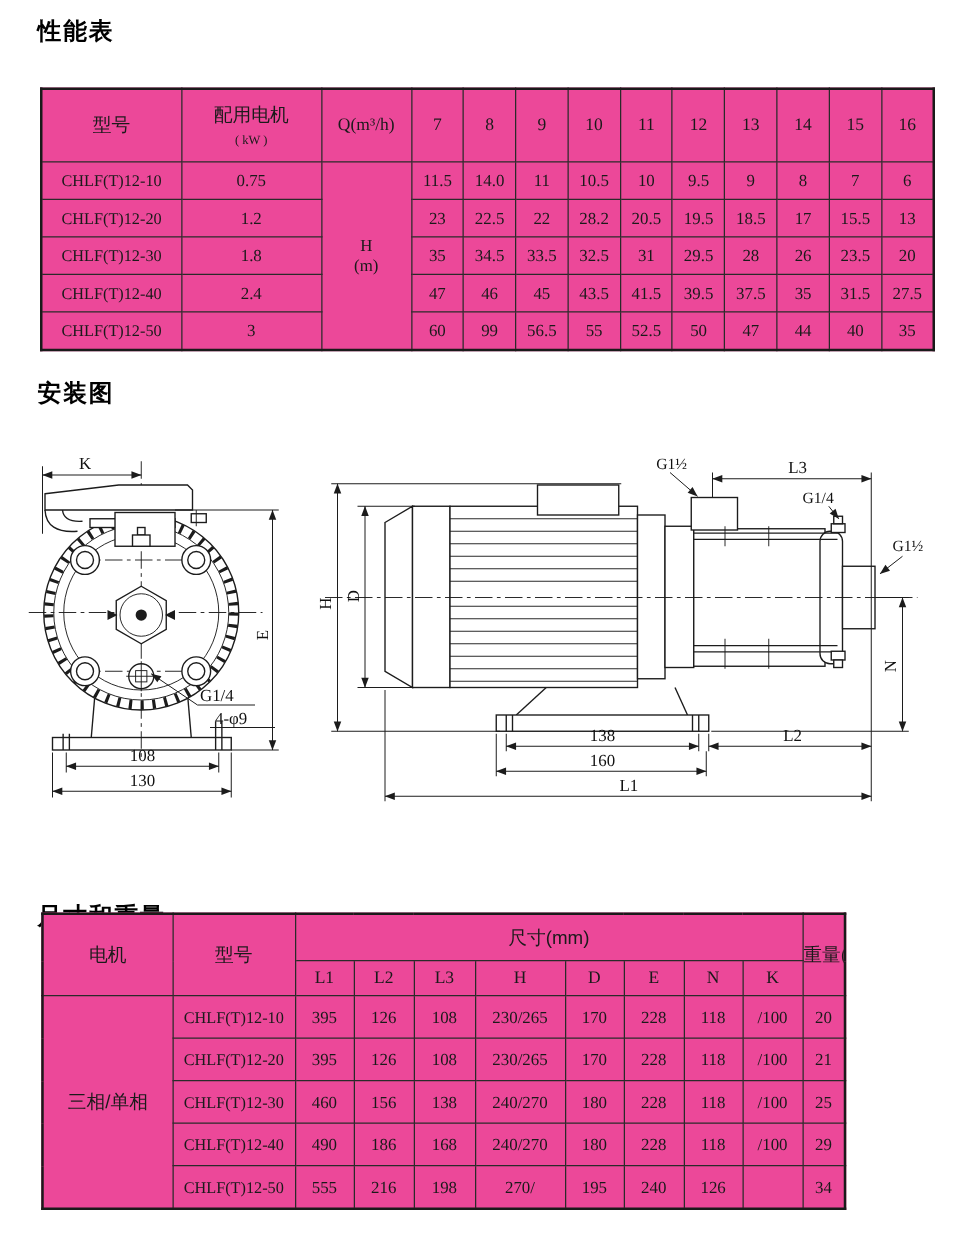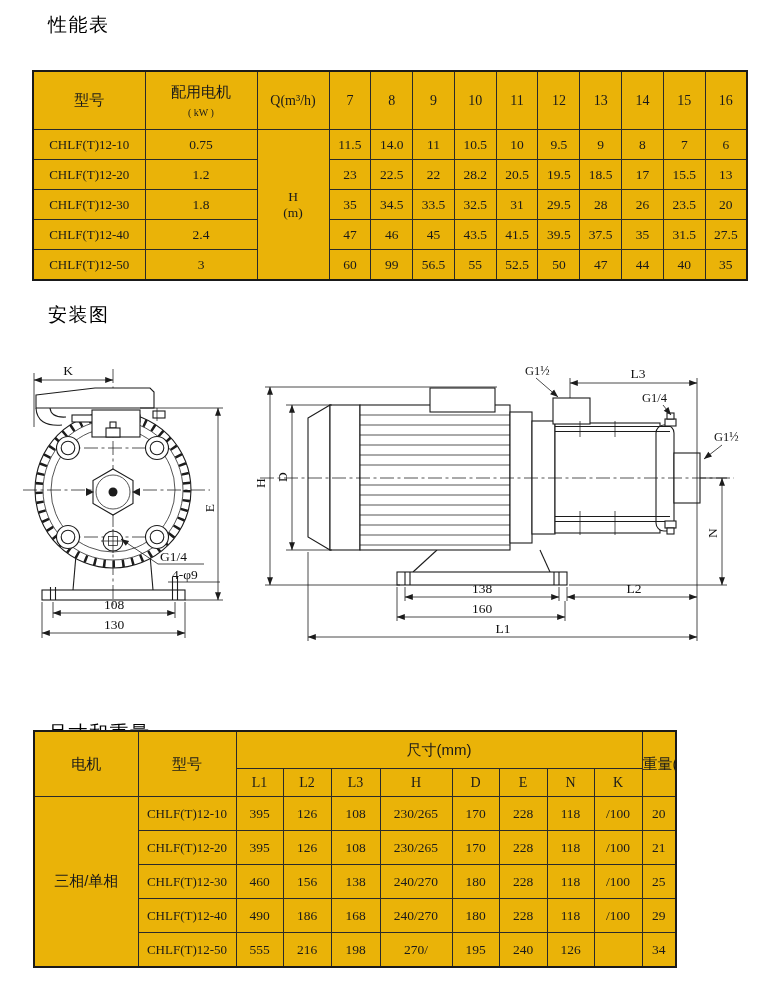--- a/index.html
+++ b/index.html
@@ -4,29 +4,29 @@
 <style>
   html,body { margin:0; padding:0; }
   body {
     width:780px; height:995px; position:relative;
     background:#ffffff; color:#111;
     font-family:"Liberation Serif", serif;
   }
   .sec-title {
     position:absolute; left:30px;
     font-family:"Liberation Sans", sans-serif;
-    font-weight:normal; font-size:19px; color:#000; letter-spacing:1.5px;margin-left:18px;
+    font-weight:bold; font-size:19px; color:#000; letter-spacing:1.5px;
   }
   #title-performance { top:12px; }
   #title-installation { top:302px; }
   #title-dimensions   { top:720px; }
 
   table {
     position:absolute; border-collapse:collapse; table-layout:fixed;
-    background:#eab308; color:#1a1a1a;
+    background:#ec4899; color:#1a1a1a;
   }
   th, td {
     border:1px solid #2a2a2a; text-align:center; vertical-align:middle;
     padding:0; font-weight:normal; overflow:hidden; white-space:nowrap;
   }
   .cn { font-family:"Liberation Sans", sans-serif; }
 
   .t1 { left:32px; top:70px; width:716px; border:2px solid #1a1a1a; font-size:13.5px; }
   .t1 th { height:57px; font-size:14px; }
   .t1 th.cn { font-size:15px; }

